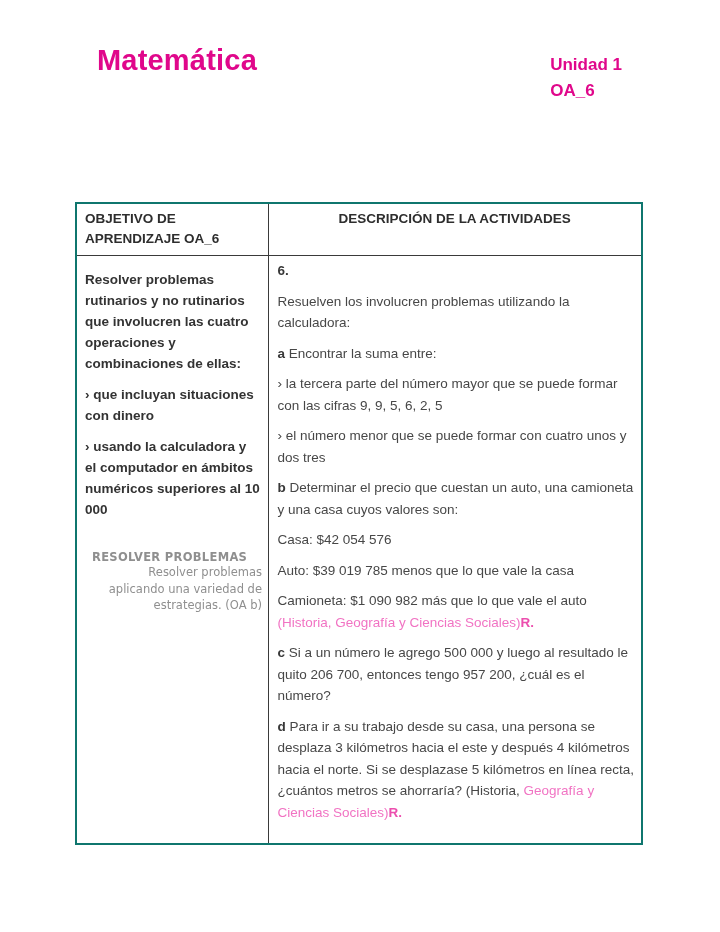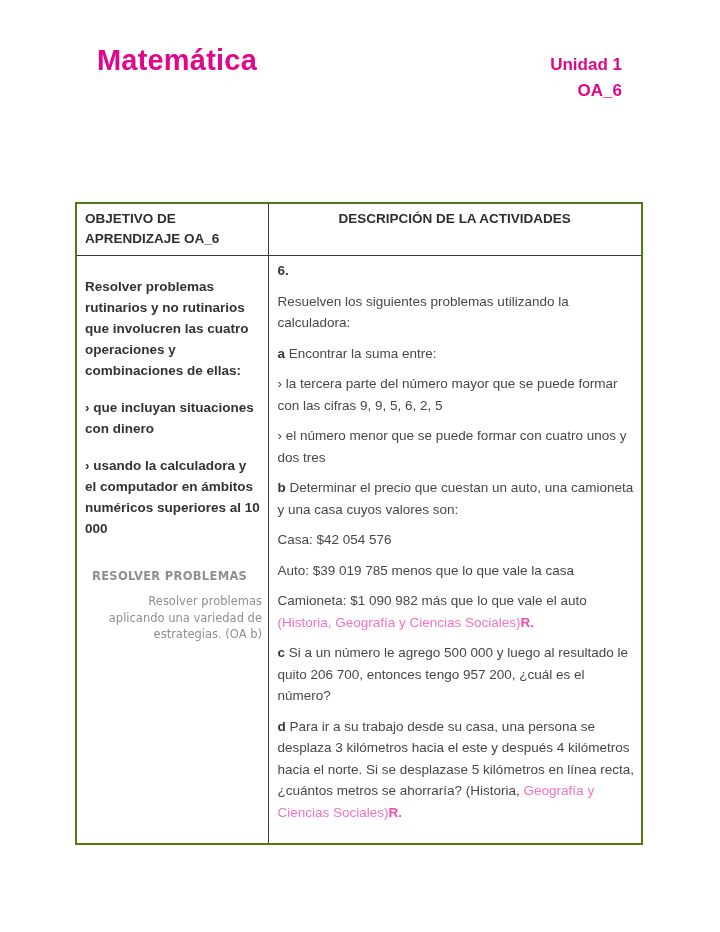--- a/index.html
+++ b/index.html
@@ -10,64 +10,64 @@
   
   .brand-title{
     position:absolute;left:97px;top:44px;
     font-size:29px;font-weight:bold;color:var(--magenta);letter-spacing:0.2px;
   }
   .brand-sub{
     position:absolute;left:98px;top:78px;
     font-size:18px;font-weight:bold;color:#1d1d1d;
   }
   .unit-block{
-    position:absolute;right:112px;top:52px;text-align:right;
+    position:absolute;right:112px;top:52px;
     font-size:17px;font-weight:bold;color:var(--magenta);line-height:26px;
   }
   .section-title{
     position:absolute;left:0;top:162px;width:100%;text-align:center;margin:0;
     font-size:17px;font-weight:bold;color:#2e2e2e;
   }
   
   table.activities{
     position:absolute;left:75px;top:202px;
     width:568px;height:643px;
     border-collapse:collapse;table-layout:fixed;
-    border:2px solid #4d7c0f;
+    border:2px solid #0f766e;
   }
   table.activities col.c1{width:192px;}
   table.activities th, table.activities td{
     border:1px solid #3a3a3a;vertical-align:top;
   }
   th.obj-h{
     height:46px;padding:5px 6px 0 8px;text-align:left;
     font-size:13.5px;line-height:20px;color:#2e2e2e;font-weight:bold;
   }
   th.desc-h{
     padding:5px 6px 0 6px;text-align:center;
     font-size:13.5px;line-height:20px;color:#2e2e2e;font-weight:bold;
   }
   td.objective-cell{padding:4px 7px 6px 8px;}
   td.activity-cell{padding:4px 7px 6px 9px;}
   .objective p{
-    margin:16px 0 10px;font-size:13.5px;line-height:21px;
+    margin:9px 0 10px;font-size:13.5px;line-height:21px;
     font-weight:bold;color:#333333;
   }
   .activity p{
     margin:0 0 9px;font-size:13.5px;line-height:21.5px;color:#474747;
   }
   .activity p span.b{font-weight:bold;color:#383838;}
   span.p{color:var(--pink);}
   span.pb{color:var(--pinkbold);font-weight:bold;}
   
   .skill{
     margin:30px 0 0 7px;width:170px;
     font-family:"DejaVu Sans", sans-serif;color:var(--gray);
   }
-  .skill-title{font-size:11.5px;font-weight:bold;letter-spacing:0.3px;margin-bottom:10px;}
+  .skill-title{font-size:11.5px;font-weight:bold;letter-spacing:0.3px;margin-bottom:0;}
   .skill-desc{font-size:11.5px;line-height:16.5px;text-align:right;}
 </style>
 </head>
 <body>
 
 <div class="page">
 
   <div class="brand-title">Matemática</div>
 
   <div class="unit-block">
@@ -96,21 +96,21 @@
               <p><span>› usando la calculadora y el computador en ámbitos numéricos superiores al 10 000</span></p>
             </div>
           <div class="skill">
             <div class="skill-title">RESOLVER PROBLEMAS</div>
             <div class="skill-desc">Resolver problemas aplicando una variedad de estrategias. (OA b)</div>
           </div>
         </td>
         <td class="activity-cell">
           <div class="activity">
               <p><span class="b">6.</span></p>
-              <p><span>Resuelven los siguientes problemas utilizando la calculadora:</span></p>
+              <p><span>Resuelven los involucren problemas utilizando la calculadora:</span></p>
               <p><span class="b">a</span><span> Encontrar la suma entre:</span></p>
               <p><span>› la tercera parte del número mayor que se puede formar con las cifras 9, 9, 5, 6, 2, 5</span></p>
               <p><span>› el número menor que se puede formar con cuatro unos y dos tres</span></p>
               <p><span class="b">b</span><span> Determinar el precio que cuestan un auto, una camioneta y una casa cuyos valores son:</span></p>
               <p><span>Casa: $42 054 576</span></p>
               <p><span>Auto: $39 019 785 menos que lo que vale la casa</span></p>
               <p><span>Camioneta: $1 090 982 más que lo que vale el auto </span><span class="p">(Historia, Geografía y Ciencias Sociales)</span><span class="pb">R.</span></p>
               <p><span class="b">c</span><span> Si a un número le agrego 500 000 y luego al resultado le quito 206 700, entonces tengo 957 200, ¿cuál es el número?</span></p>
               <p><span class="b">d</span><span> Para ir a su trabajo desde su casa, una persona se desplaza 3 kilómetros hacia el este y después 4 kilómetros hacia el norte. Si se desplazase 5 kilómetros en línea recta, ¿cuántos metros se ahorraría? (Historia, </span><span class="p">Geografía y Ciencias Sociales)</span><span class="pb">R.</span></p>
             </div>

